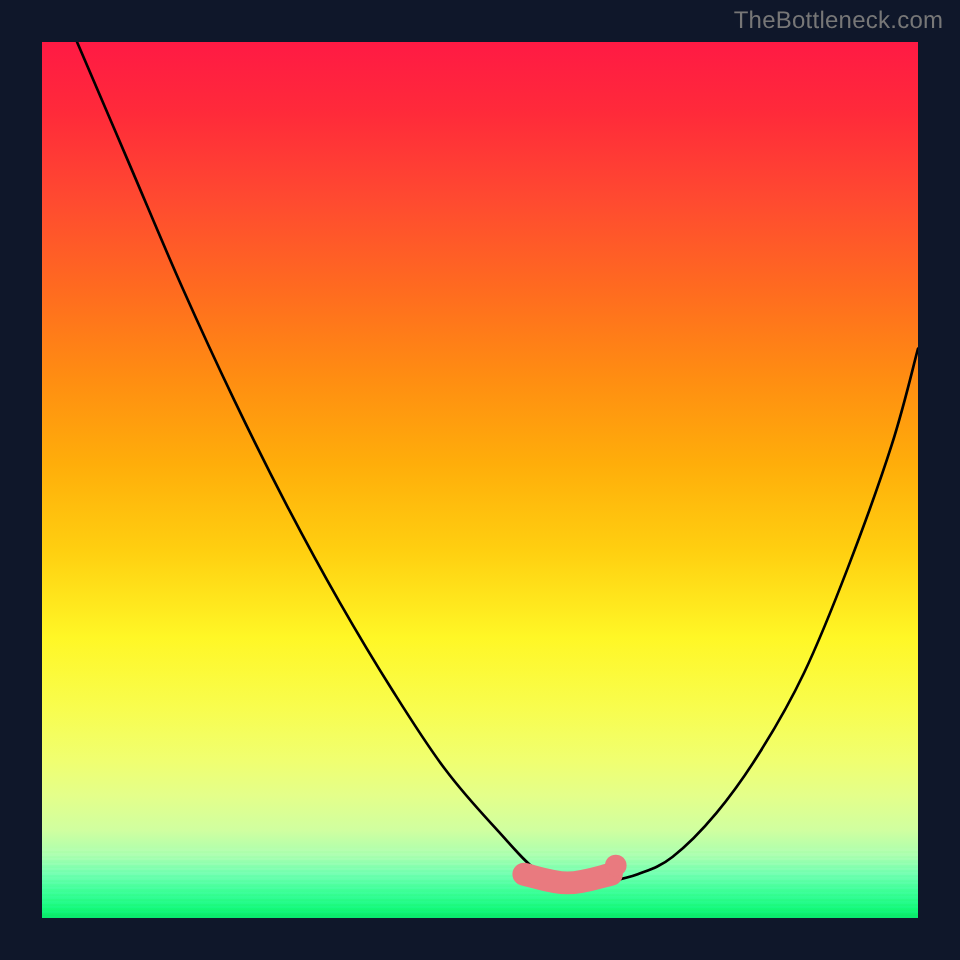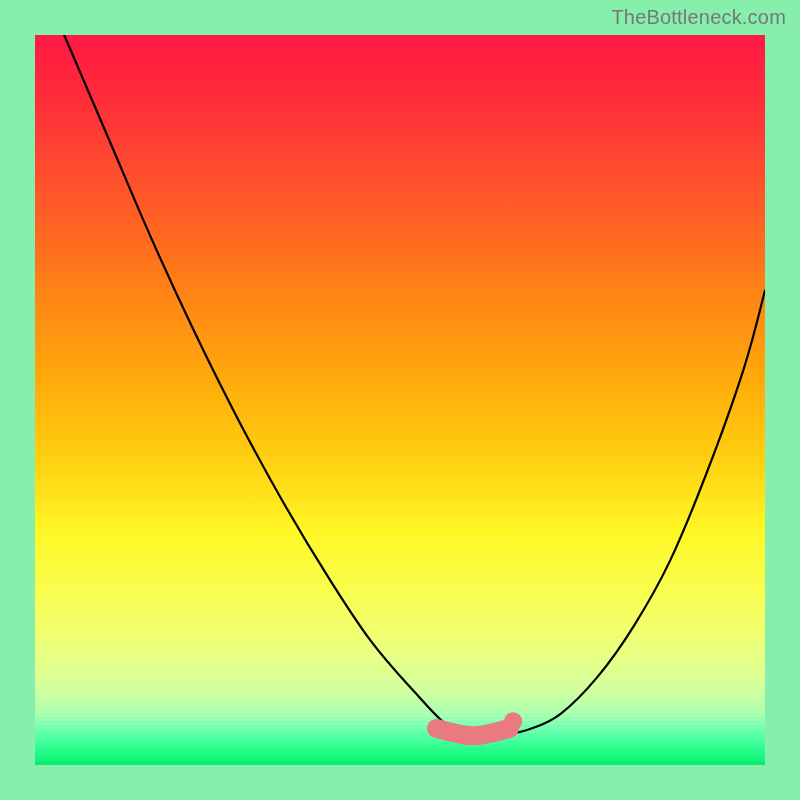--- a/index.html
+++ b/index.html
@@ -9,21 +9,21 @@
     height: 800px;
     background: #000;
     overflow: hidden;
   }
   .frame {
     position: absolute;
     left: 0;
     top: 0;
     width: 800px;
     height: 800px;
-    background: #86efac;
+    background: #0f172a;
   }
   .plot-area {
     position: absolute;
     left: 35px;
     top: 35px;
     width: 730px;
     height: 730px;
     overflow: hidden;
   }
   .gradient {

